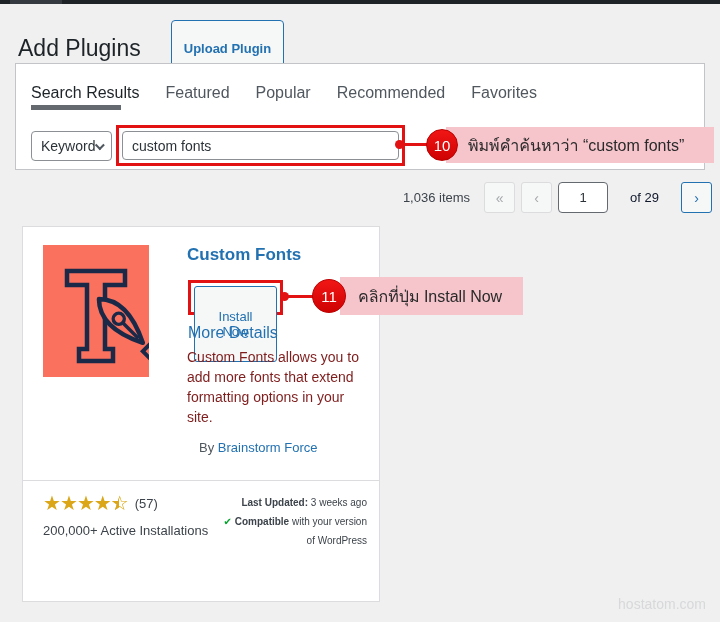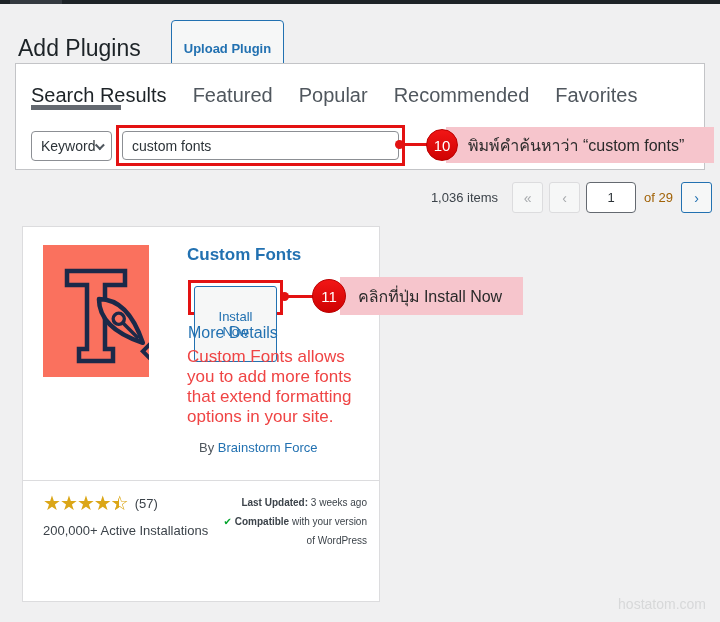--- a/index.html
+++ b/index.html
@@ -17,21 +17,21 @@
   .page-title { font-size:23px; font-weight:400; color:#1d2327; line-height:29px; }
   .upload-btn {
     font-family:inherit; font-size:13px; font-weight:600; color:#2271b1;
     background:#f6f7f7; border:1px solid #2271b1; border-radius:4px;
     padding:20px 12px; cursor:pointer;
   }
 
   
   .panel { position:absolute; top:63px; left:15px; width:690px; height:107px;
     background:#fff; border:1px solid #c3c4c7; }
-  .tabs { position:absolute; top:20px; left:15px; display:flex; gap:26px; font-size:20px; }
+  .tabs { position:absolute; top:20px; left:15px; display:flex; gap:26px; font-size:16px; }
   .tab { color:#50575e; cursor:pointer; }
   .tab.active { color:#1d2327; }
   .tab-underline { position:absolute; top:41px; left:15px; width:90px; height:5px; background:#646970; }
   .keyword-select {
     position:absolute; top:67px; left:15px; width:81px; height:30px;
     background:#fff; border:1px solid #8c8f94; border-radius:4px;
     display:flex; align-items:center; justify-content:space-between;
     padding:0 9px; font-size:14px; color:#2c3338; cursor:pointer;
   }
   .chevron { width:7px; height:7px; border-right:2px solid #50575e; border-bottom:2px solid #50575e;
@@ -52,38 +52,38 @@
   .page-btn {
     width:31px; height:31px; display:inline-flex; align-items:center; justify-content:center;
     font-size:14px; border-radius:3px; cursor:pointer;
   }
   .page-btn.disabled { background:#f6f7f7; border:1px solid #dcdcde; color:#a7aaad; }
   .page-btn.next { background:#f6f7f7; border:1px solid #2271b1; color:#2271b1; }
   .page-input {
     width:50px; height:31px; text-align:center; font-family:inherit; font-size:13px;
     border:1px solid #646970; border-radius:4px; color:#2c3338; background:#fff;
   }
-  .of-text { font-size:13px; color:#a16207; margin:0 2px; }
+  .of-text { font-size:13px; color:#0f172a; margin:0 16px; }
 
   
   .card { position:absolute; top:226px; left:22px; width:358px; height:376px;
     background:#fff; border:1px solid #dcdcde; }
   .plugin-icon { position:absolute; top:18px; left:20px; width:106px; height:132px; }
   .plugin-title { position:absolute; top:18px; left:164px; font-size:17px; font-weight:700;
     color:#2271b1; text-decoration:none; cursor:pointer; }
   .rect11 { top:53px; left:165px; width:95px; height:35px; }
   .install-btn {
     display:block; margin:3px; font-family:inherit; font-size:13px; color:#2271b1;
     background:#f6f7f7; border:1px solid #2271b1; border-radius:3px;
     padding:22px 11px; cursor:pointer;
   }
   .more-details { position:absolute; top:97px; left:165px; font-size:16px; color:#2271b1;
     text-decoration:none; cursor:pointer; }
   .desc { position:absolute; top:120px; left:164px; width:180px;
-    font-size:17px; line-height:20px; color:#ef4444; }
+    font-size:14px; line-height:20px; color:#7f1d1d; }
   .author { position:absolute; top:213px; left:176px; font-size:13px; color:#50575e; }
   .author a { color:#2271b1; text-decoration:none; cursor:pointer; }
 
   .card-footer { position:absolute; bottom:0; left:0; width:100%; height:121px;
     border-top:1px solid #dcdcde; }
   .rating-row { position:absolute; top:11px; left:20px; display:flex; align-items:center; }
   .stars { display:inline-flex; }
   .star { font-size:20px; line-height:22px; color:#dba617; letter-spacing:-1px; }
   .star.half { position:relative; display:inline-block; }
   .star.half .hf { position:absolute; left:0; top:0; width:50%; overflow:hidden; }

